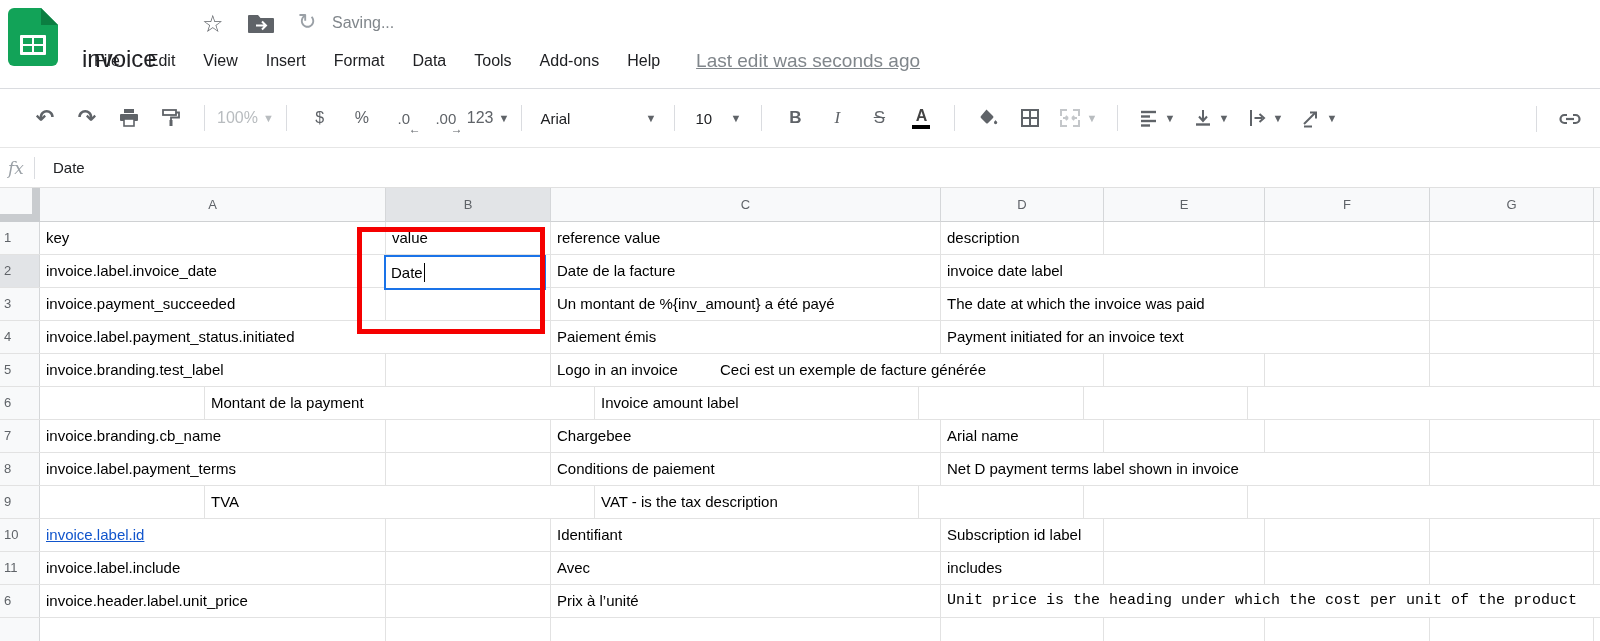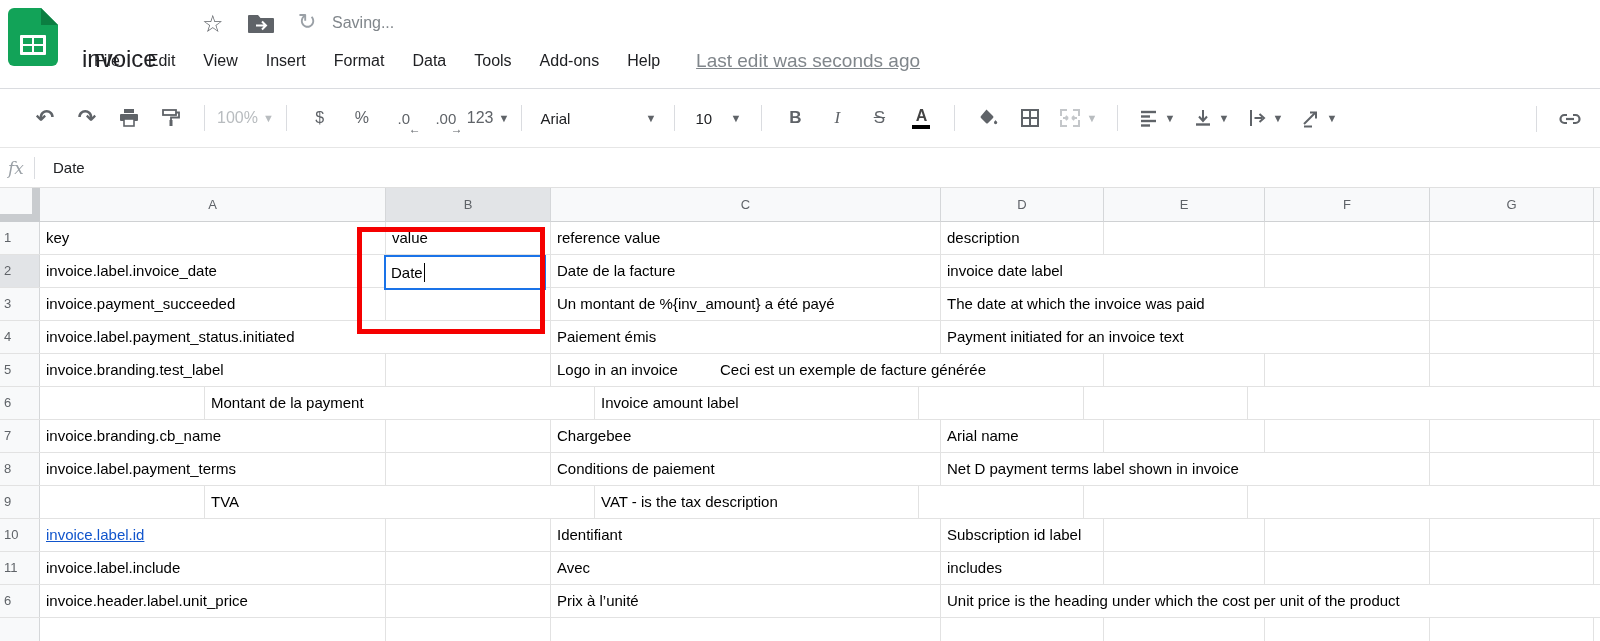--- a/index.html
+++ b/index.html
@@ -399,21 +399,21 @@
         <div class="cell" style="width: 161px;"></div>
         <div class="cell" style="width: 165px;"></div>
         <div class="cell" style="width: 164px;"></div>
         <div class="cell pad" style="width: 6px;"></div>
       </div>
       <div class="grow">
         <div class="rowhdr">6</div>
         <div class="cell" style="width: 346px;"><span class="txt">invoice.header.label.unit_price</span></div>
         <div class="cell" style="width: 165px;"></div>
         <div class="cell" style="width: 390px;"><span class="txt">Prix à l’unité</span></div>
-        <div class="cell nbr ovf" style="width: 163px;"><span class="txt">Unit price is the heading under which the cost per unit of the product</span></div>
+        <div class="cell nbr ovf" style="width: 163px; font-family: Liberation Mono, monospace;"><span class="txt">Unit price is the heading under which the cost per unit of the product</span></div>
         <div class="cell nbr" style="width: 161px;"></div>
         <div class="cell nbr" style="width: 165px;"></div>
         <div class="cell nbr" style="width: 164px;"></div>
         <div class="cell pad" style="width: 6px;"></div>
       </div>
       <div class="grow partial">
         <div class="rowhdr"></div>
         <div class="cell" style="width: 346px; height: 23px;"></div>
         <div class="cell" style="width: 165px; height: 23px;"></div>
         <div class="cell" style="width: 390px; height: 23px;"></div>

